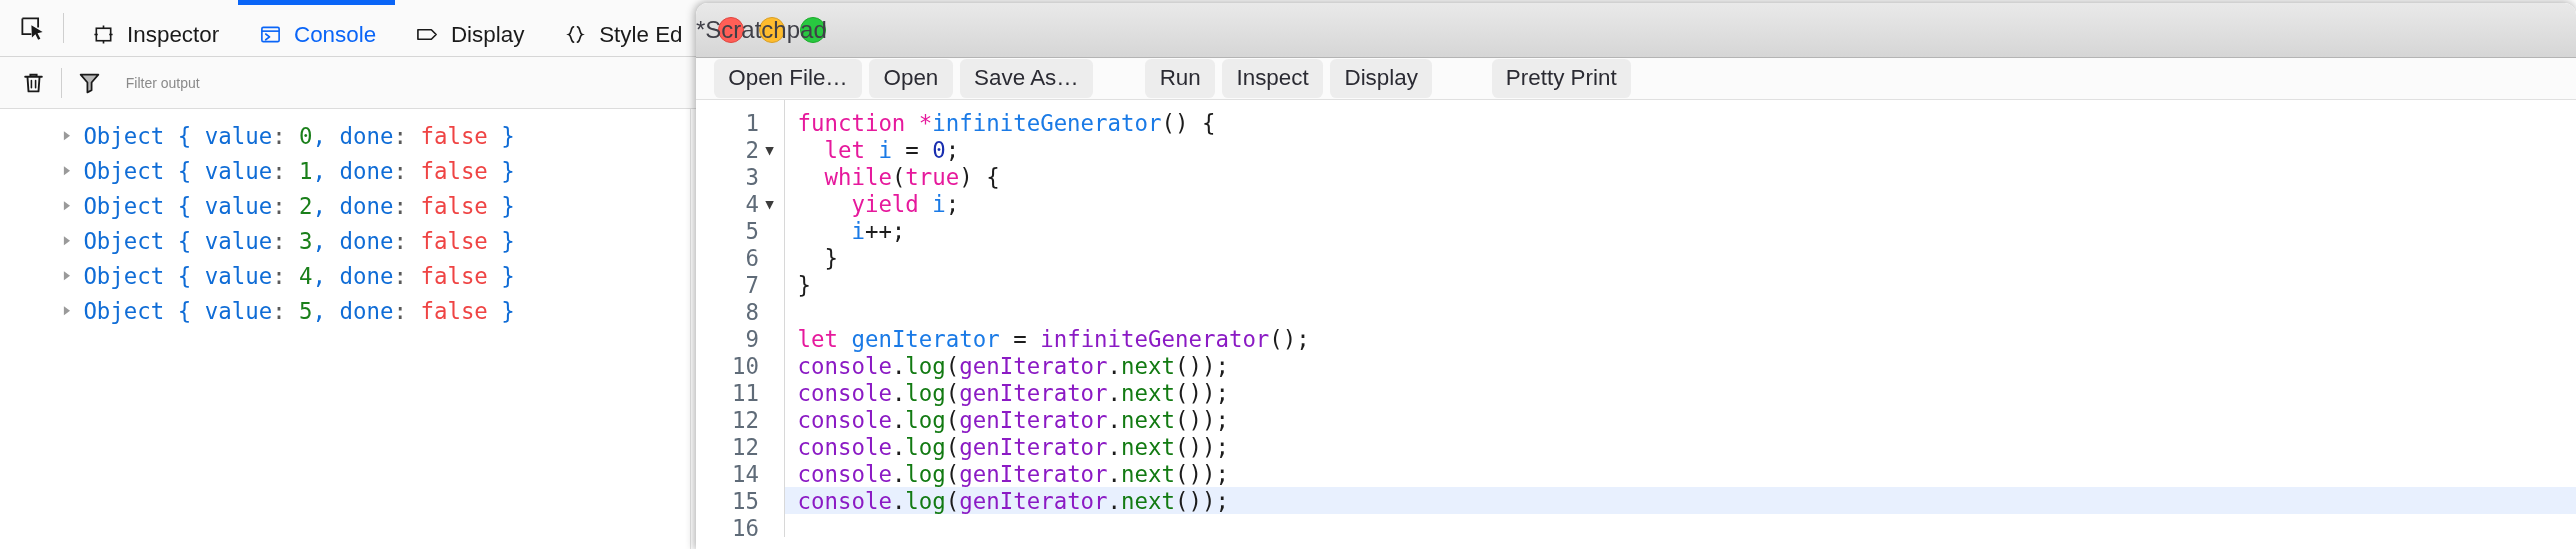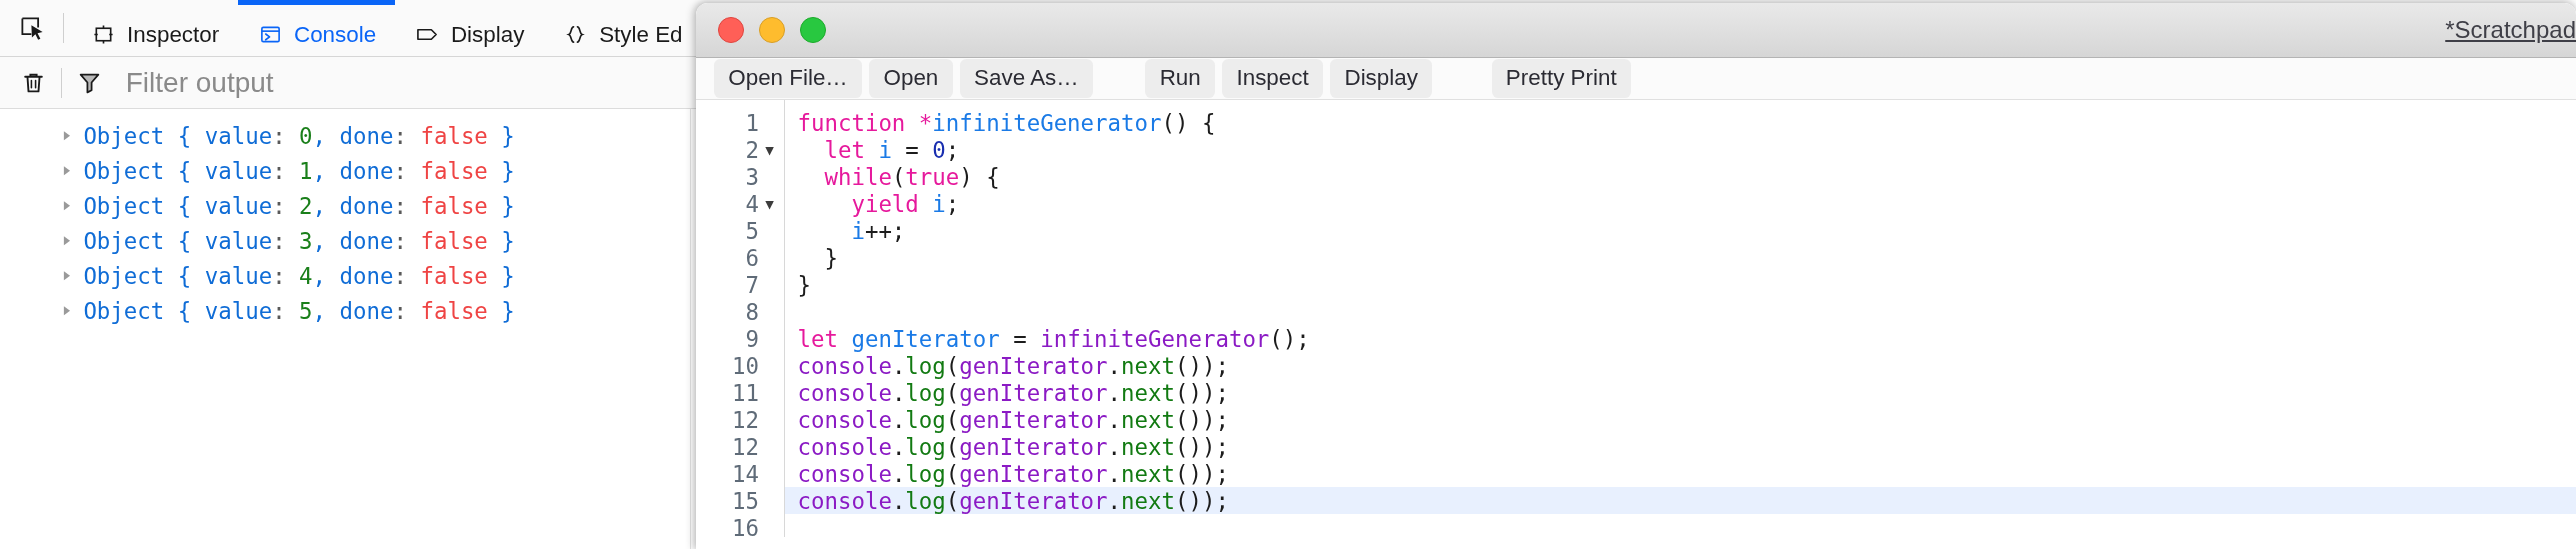--- a/index.html
+++ b/index.html
@@ -37,21 +37,21 @@
   }
 
   .dt-filterbar {
     position:absolute; left:0; top:57px; width:2576px; height:52px;
     background:#fafafa; border-bottom:0.9px solid #dcdcdc;
     display:flex; align-items:center; padding-left:12.5px;
   }
   .dt-iconbtn { width:41px; height:41px; display:flex; align-items:center; justify-content:center; flex:0 0 auto; }
   .dt-filterinput {
     border:none; outline:none; background:transparent;
-    font-family:"Liberation Sans", sans-serif; font-size:28px; color:#6a6a6a;
+    font-family:"Liberation Sans", sans-serif; font-size:14px; color:#6a6a6a;
     margin-left:16px; width:501px; height:36px;
   }
   .dt-filterinput::placeholder { color:#8a8a8a; }
 
   .dt-console {
     position:absolute; left:0; top:109px; width:2576px; height:440px;
     background:#ffffff; padding-top:9px;
   }
   .msg-row {
     height:35px; display:flex; align-items:center; padding-left:55px;
@@ -84,24 +84,23 @@
     border-bottom:0.9px solid #b4b4b4;
     border-top-left-radius:11.6px; border-top-right-radius:11.6px;
     display:flex; align-items:center;
   }
   .sp-lights { display:flex; align-items:center; gap:15px; padding-left:21.5px; }
   .light { width:26px; height:26px; border-radius:50%; }
   .light.red    { background:#ff5f57; border:0.9px solid #e0443e; }
   .light.yellow { background:#febc2e; border:0.9px solid #d89e25; }
   .light.green  { background:#28c840; border:0.9px solid #1aab29; }
   .sp-title {
-    position:absolute; left:12px; right:0; text-align:right;
+    position:absolute; left:0; right:0; text-align:left;
     font-size:24px; color:#3f3f47; font-family:"Liberation Sans",sans-serif;
     pointer-events:none;
-    text-decoration:underline;
   }
 
   .sp-toolbar {
     height:42px; background:#fbfbfb; border-bottom:0.9px solid #e0e0e0;
     display:flex; align-items:center; padding-left:18px; gap:7.2px;
   }
   .sp-btn {
     height:39px; padding:0 14.3px; display:flex; align-items:center;
     background:#ededed; border:none; border-radius:6.3px;
     font-family:"Liberation Sans",sans-serif; font-size:22.4px; color:#2b2b33;

